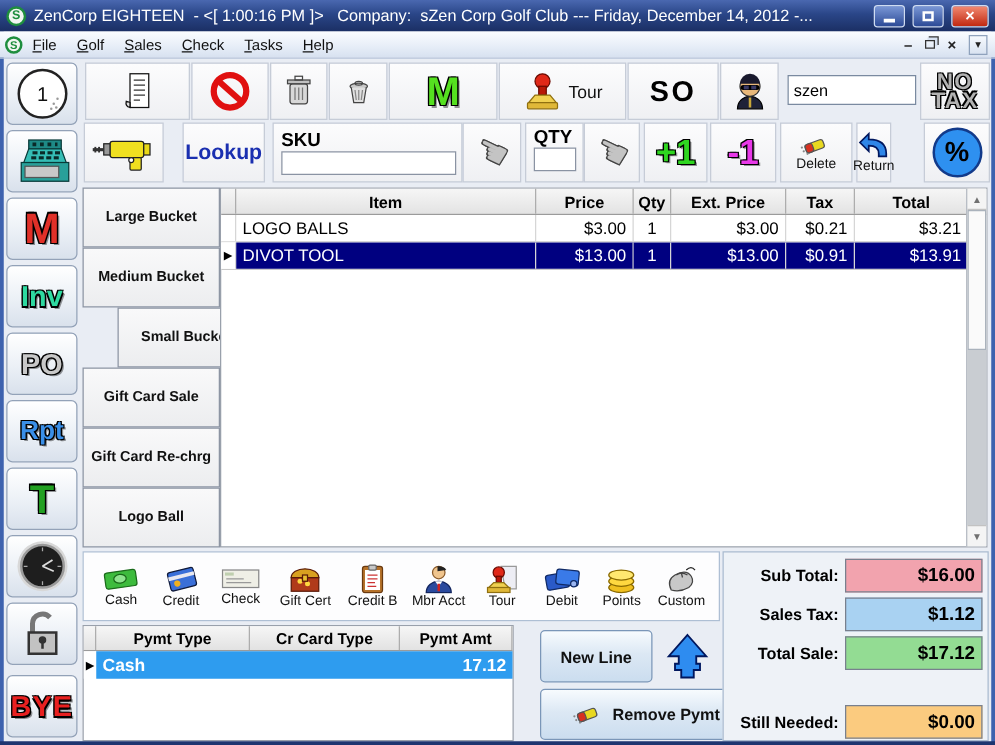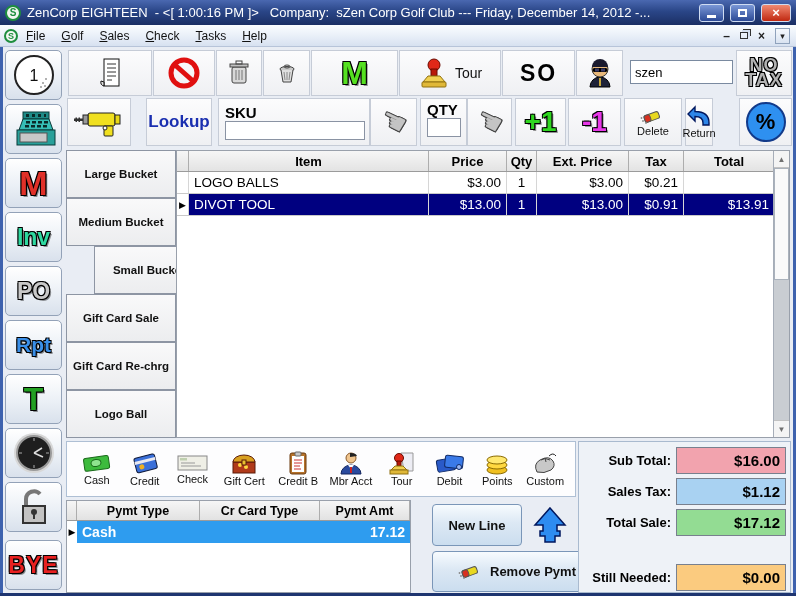--- a/index.html
+++ b/index.html
@@ -392,20 +392,21 @@
       <div>Tax</div>
       <div>Total</div>
     </div>
     <div class="g-row">
       <div class="ind"></div>
       <div class="c-item">LOGO BALLS</div>
       <div class="c-num">$3.00</div>
       <div class="c-ctr">1</div>
       <div class="c-num">$3.00</div>
       <div class="c-num">$0.21</div>
+      <div class="c-num">$3.21</div>
     </div>
     <div class="g-row sel">
       <div class="ind">▶</div>
       <div class="c-item">DIVOT TOOL</div>
       <div class="c-num">$13.00</div>
       <div class="c-ctr">1</div>
       <div class="c-num">$13.00</div>
       <div class="c-num">$0.91</div>
       <div class="c-num">$13.91</div>
     </div>

